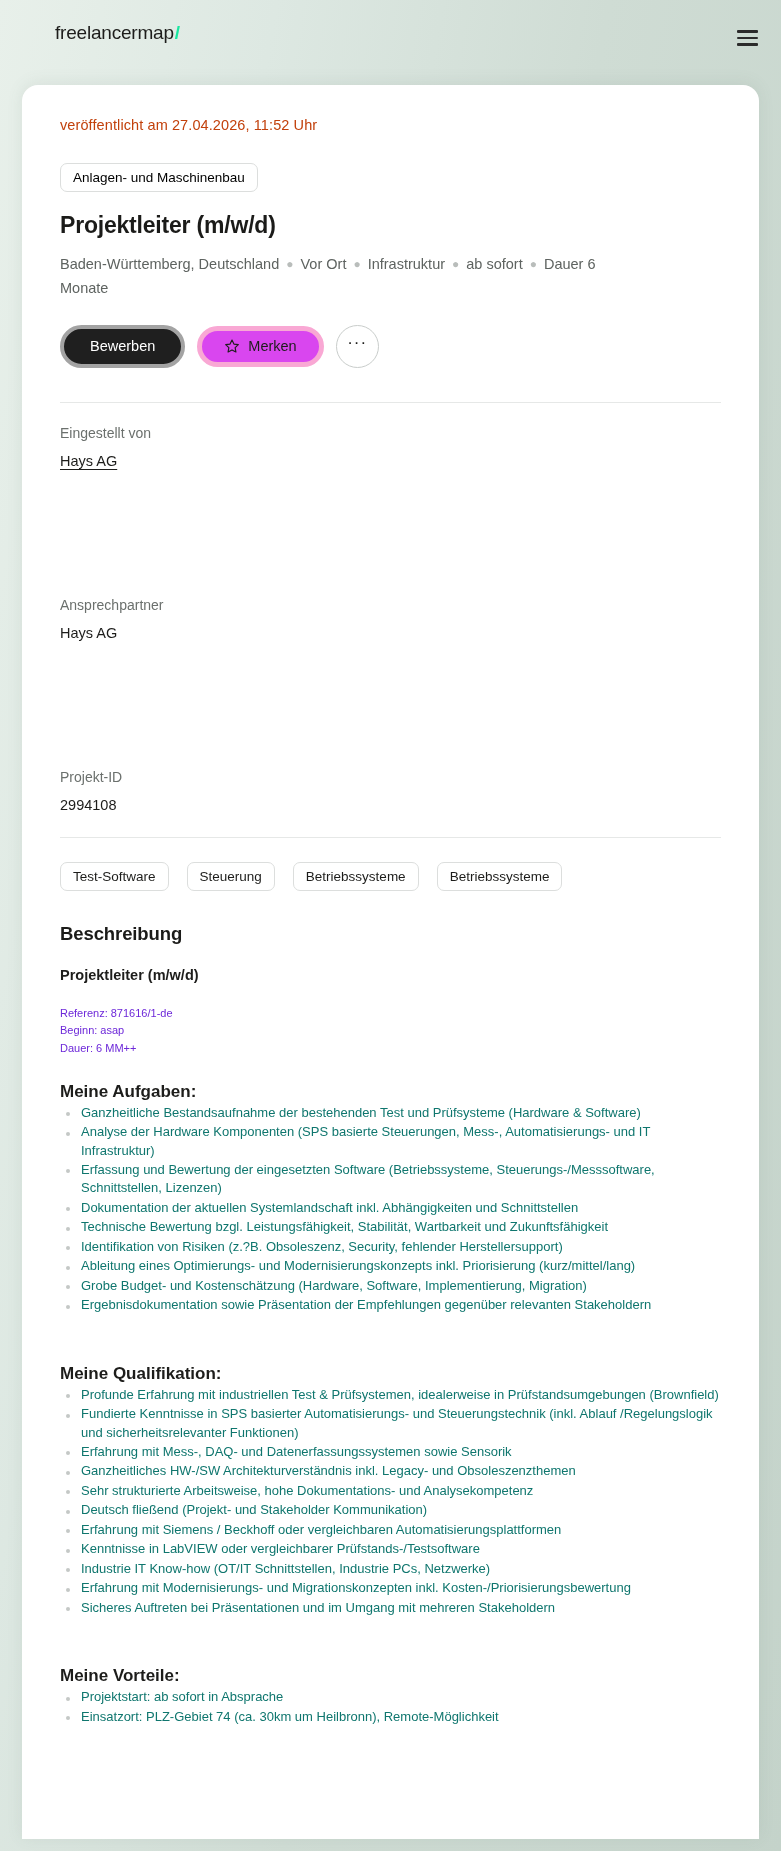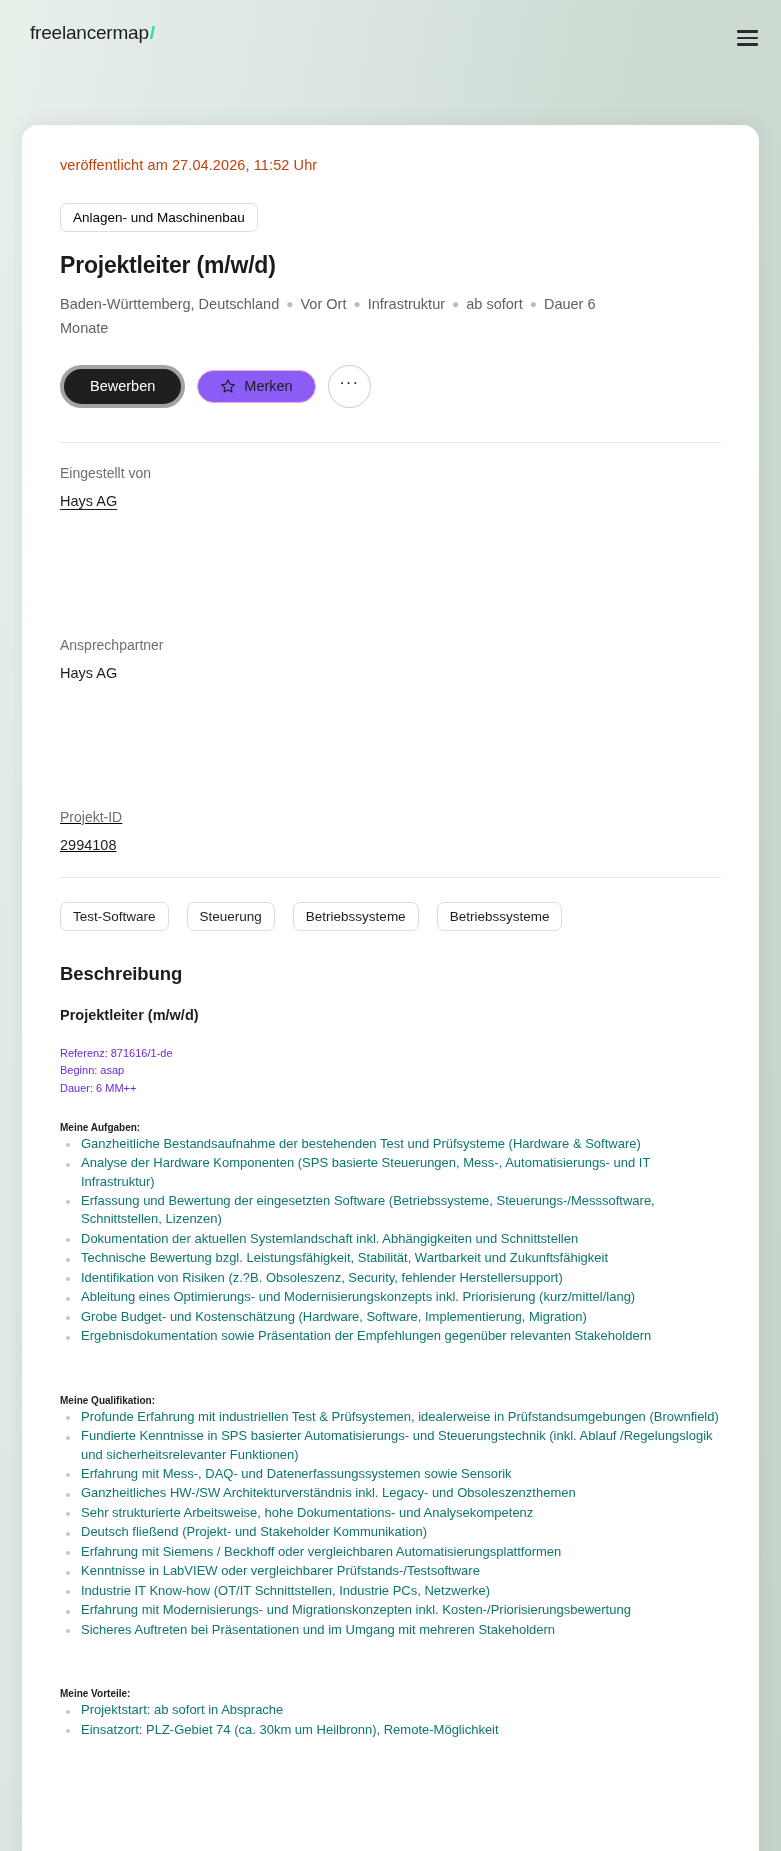--- a/index.html
+++ b/index.html
@@ -17,25 +17,26 @@
   }
 
   .page {
     position: relative;
     width: 781px;
     min-height: 1851px;
   }
 
   
   .site-header {
-    height: 125px;
+    height: 85px;
     display: flex;
     align-items: flex-start;
     justify-content: space-between;
     padding: 22px 18px 0 30px;
+    margin-left: 25px;
   }
 
   .brand {
     font-size: 19px;
     font-weight: 400;
     letter-spacing: -0.2px;
     color: #1d1d1b;
     white-space: nowrap;
   }
   .brand .slash {
@@ -140,25 +141,25 @@
   .btn-primary {
     background: #1f1f1f;
     color: #ffffff;
     border: 4px solid #a3a3a3;
     padding: 0 26px;
     height: 43px;
     font-weight: 500;
   }
 
   .btn-outline {
-    background: #8b5cf6;
-    color: #1d1d1b;
-    border: 1px solid #f9a8d4;
+    background: #d946ef;
+    color: #1d1d1b;
+    border: 5px solid #f9a8d4;
     padding: 0 22px;
-    height: 33px;
+    height: 41px;
   }
 
   .btn-icon-round {
     background: #ffffff;
     color: #1d1d1b;
     border: 1px solid #c9cdcb;
     width: 43px;
     height: 43px;
     padding: 0;
     font-size: 17px;
@@ -175,21 +176,21 @@
     margin: 0;
   }
 
   
   .info-row {
     display: flex;
     padding: 22px 0 24px 0;
     flex-direction: column;
   }
   .info-col { flex: 0 0 172px; }
-  .info-col:last-child { flex: 1; text-decoration: underline; }
+  .info-col:last-child { flex: 1; }
   .info-label {
     font-size: 14px;
     color: #6b706d;
     margin-bottom: 12px;
   }
   .info-value {
     font-size: 14.5px;
     color: #1d1d1b;
   }
   .info-value.link {
@@ -233,21 +234,21 @@
 
   .desc-line {
     font-size: 11px;
     color: #6d28d9;
     line-height: 1.6;
   }
 
   .block-spacer { height: 24px; }
 
   .sub-heading {
-    font-size: 10px;
+    font-size: 17px;
     font-weight: 700;
     color: #1d1d1b;
     margin-bottom: 2px;
   }
 
   ul.bullets {
     list-style: none;
     margin: 0 0 0 4px;
     padding: 0;
   }

